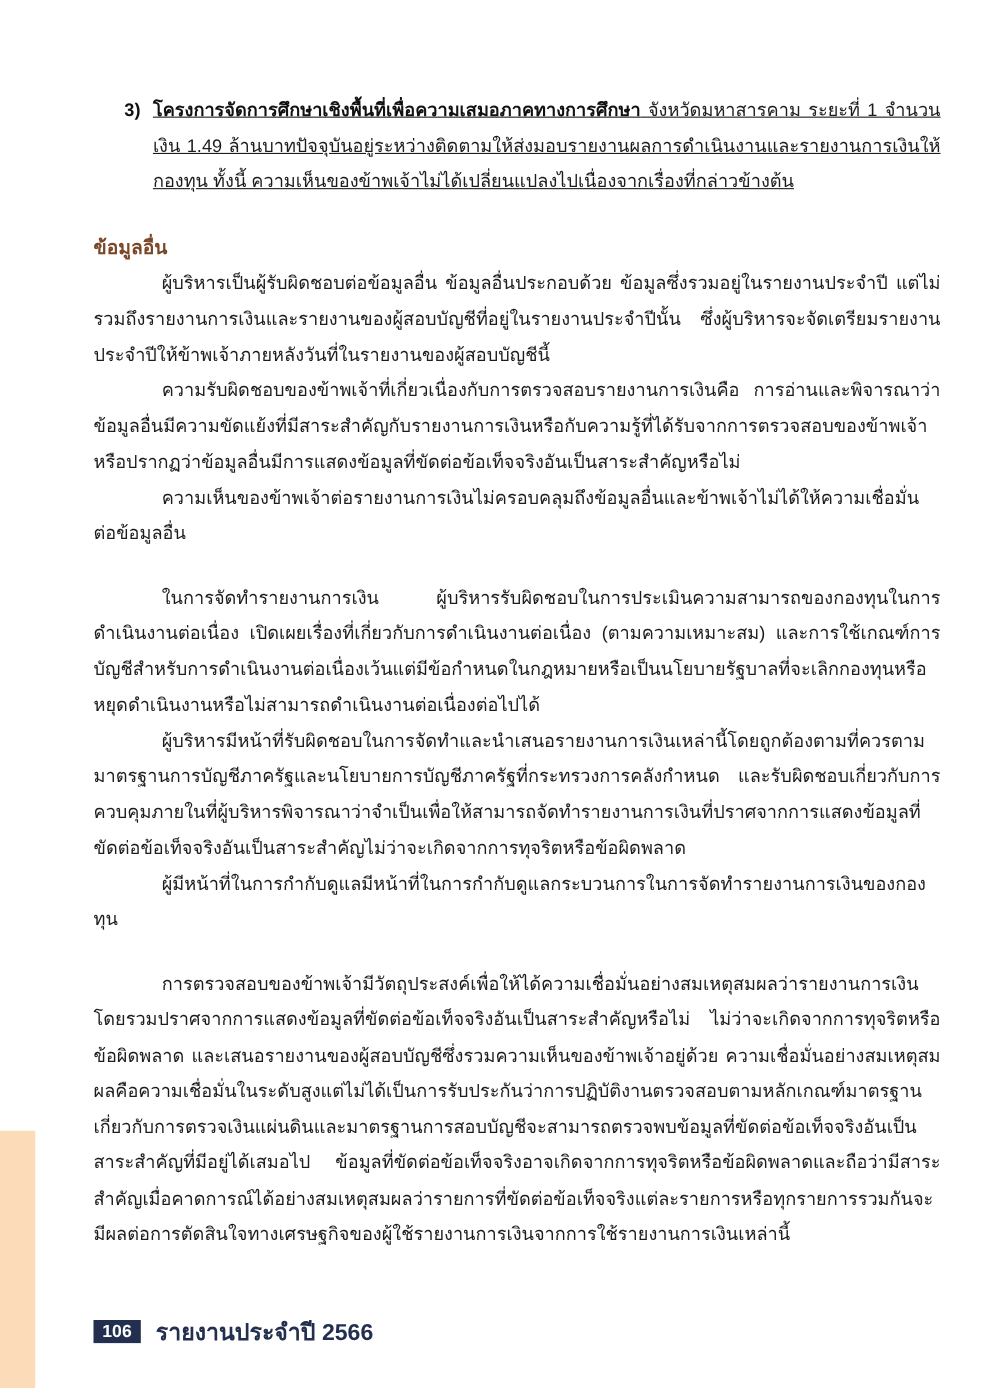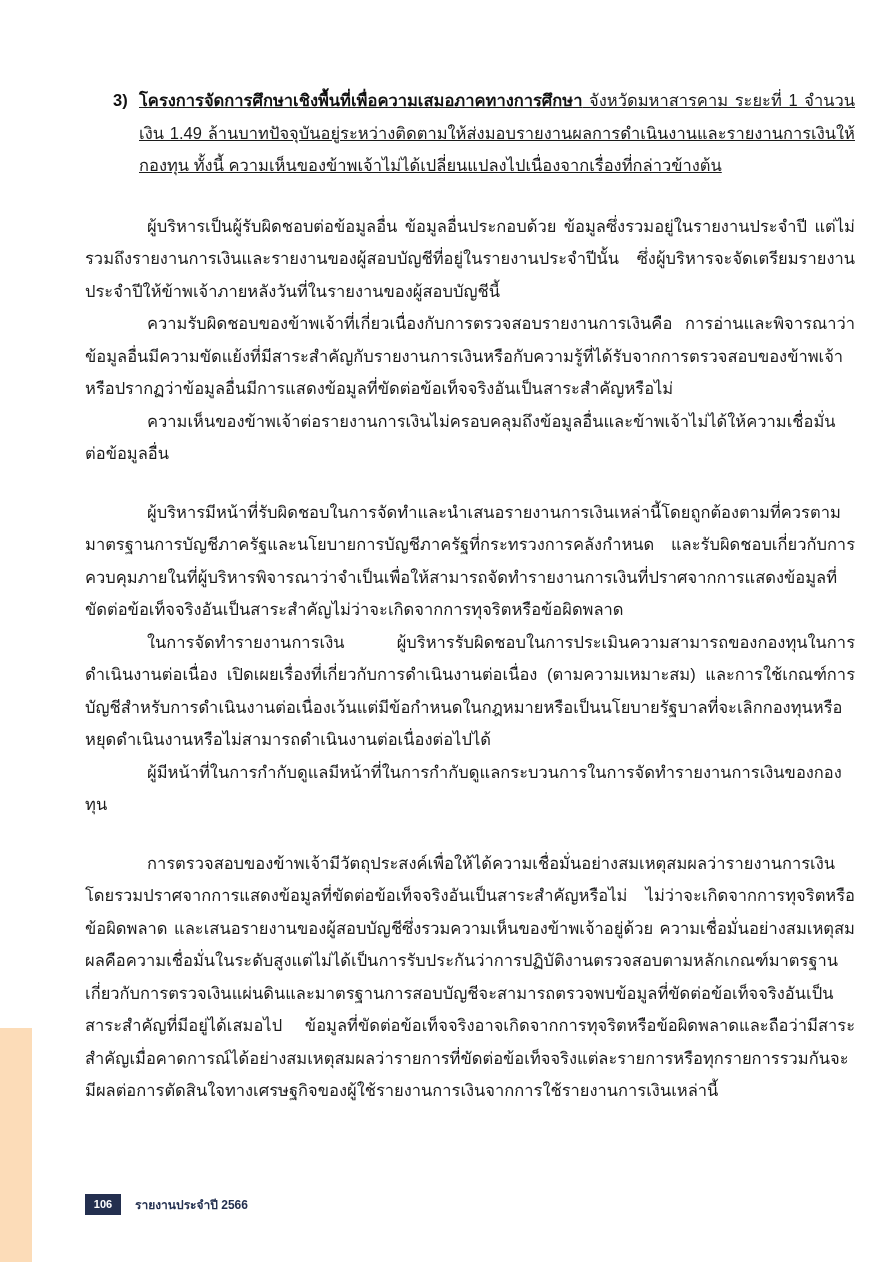--- a/index.html
+++ b/index.html
@@ -52,29 +52,29 @@
   .footer {
     position: absolute;
     left: 85px; top: 1194px;
     display: flex;
     align-items: center;
   }
   .page-badge {
     background: #232f4f;
     color: #ffffff;
     font-weight: bold;
-    font-size: 11px;
+    font-size: 16px;
     line-height: 21px;
     padding: 0 8px;
     min-width: 20px;
     text-align: center;
   }
   .footer-title {
     color: #232f4f;
-    font-size: 12px;
+    font-size: 21px;
     font-weight: bold;
     margin-left: 14px;
   }
   .accent-bar {
     position: absolute;
     left: 0; top: 1028px;
     width: 32px; height: 234px;
     background: #fcdcb8;
   }
 </style>
@@ -84,28 +84,29 @@
 <div class="page">
 
   <div class="content">
 
     <div class="list-item">
       <span class="list-number">3)</span>
       <span class="list-body"><span class="list-bold">โครงการจัดการศึกษาเชิงพื้นที่เพื่อความเสมอภาคทางการศึกษา</span><span> จังหวัดมหาสารคาม ระยะที่ 1 จำนวนเงิน 1.49 ล้านบาทปัจจุบันอยู่ระหว่างติดตามให้ส่งมอบรายงานผลการดำเนินงานและรายงานการเงินให้กองทุน ทั้งนี้ ความเห็นของข้าพเจ้าไม่ได้เปลี่ยนแปลงไปเนื่องจากเรื่องที่กล่าวข้างต้น</span></span>
     </div>
 
     <div class="section">
+      <h2 class="section-heading">ข้อมูลอื่น</h2>
       <p class="para">ผู้บริหารเป็นผู้รับผิดชอบต่อข้อมูลอื่น ข้อมูลอื่นประกอบด้วย ข้อมูลซึ่งรวมอยู่ในรายงานประจำปี แต่ไม่รวมถึงรายงานการเงินและรายงานของผู้สอบบัญชีที่อยู่ในรายงานประจำปีนั้น ซึ่งผู้บริหารจะจัดเตรียมรายงานประจำปีให้ข้าพเจ้าภายหลังวันที่ในรายงานของผู้สอบบัญชีนี้</p>
       <p class="para">ความรับผิดชอบของข้าพเจ้าที่เกี่ยวเนื่องกับการตรวจสอบรายงานการเงินคือ การอ่านและพิจารณาว่าข้อมูลอื่นมีความขัดแย้งที่มีสาระสำคัญกับรายงานการเงินหรือกับความรู้ที่ได้รับจากการตรวจสอบของข้าพเจ้าหรือปรากฏว่าข้อมูลอื่นมีการแสดงข้อมูลที่ขัดต่อข้อเท็จจริงอันเป็นสาระสำคัญหรือไม่</p>
       <p class="para">ความเห็นของข้าพเจ้าต่อรายงานการเงินไม่ครอบคลุมถึงข้อมูลอื่นและข้าพเจ้าไม่ได้ให้ความเชื่อมั่นต่อข้อมูลอื่น</p>
     </div>
 
     <div class="section">
+      <p class="para">ในการจัดทำรายงานการเงิน ผู้บริหารรับผิดชอบในการประเมินความสามารถของกองทุนในการดำเนินงานต่อเนื่อง เปิดเผยเรื่องที่เกี่ยวกับการดำเนินงานต่อเนื่อง (ตามความเหมาะสม) และการใช้เกณฑ์การบัญชีสำหรับการดำเนินงานต่อเนื่องเว้นแต่มีข้อกำหนดในกฎหมายหรือเป็นนโยบายรัฐบาลที่จะเลิกกองทุนหรือหยุดดำเนินงานหรือไม่สามารถดำเนินงานต่อเนื่องต่อไปได้</p>
       <p class="para">ผู้บริหารมีหน้าที่รับผิดชอบในการจัดทำและนำเสนอรายงานการเงินเหล่านี้โดยถูกต้องตามที่ควรตามมาตรฐานการบัญชีภาครัฐและนโยบายการบัญชีภาครัฐที่กระทรวงการคลังกำหนด และรับผิดชอบเกี่ยวกับการควบคุมภายในที่ผู้บริหารพิจารณาว่าจำเป็นเพื่อให้สามารถจัดทำรายงานการเงินที่ปราศจากการแสดงข้อมูลที่ขัดต่อข้อเท็จจริงอันเป็นสาระสำคัญไม่ว่าจะเกิดจากการทุจริตหรือข้อผิดพลาด</p>
-      <p class="para">ในการจัดทำรายงานการเงิน ผู้บริหารรับผิดชอบในการประเมินความสามารถของกองทุนในการดำเนินงานต่อเนื่อง เปิดเผยเรื่องที่เกี่ยวกับการดำเนินงานต่อเนื่อง (ตามความเหมาะสม) และการใช้เกณฑ์การบัญชีสำหรับการดำเนินงานต่อเนื่องเว้นแต่มีข้อกำหนดในกฎหมายหรือเป็นนโยบายรัฐบาลที่จะเลิกกองทุนหรือหยุดดำเนินงานหรือไม่สามารถดำเนินงานต่อเนื่องต่อไปได้</p>
       <p class="para">ผู้มีหน้าที่ในการกำกับดูแลมีหน้าที่ในการกำกับดูแลกระบวนการในการจัดทำรายงานการเงินของกองทุน</p>
     </div>
 
     <div class="section">
       <p class="para">การตรวจสอบของข้าพเจ้ามีวัตถุประสงค์เพื่อให้ได้ความเชื่อมั่นอย่างสมเหตุสมผลว่ารายงานการเงินโดยรวมปราศจากการแสดงข้อมูลที่ขัดต่อข้อเท็จจริงอันเป็นสาระสำคัญหรือไม่ ไม่ว่าจะเกิดจากการทุจริตหรือข้อผิดพลาด และเสนอรายงานของผู้สอบบัญชีซึ่งรวมความเห็นของข้าพเจ้าอยู่ด้วย ความเชื่อมั่นอย่างสมเหตุสมผลคือความเชื่อมั่นในระดับสูงแต่ไม่ได้เป็นการรับประกันว่าการปฏิบัติงานตรวจสอบตามหลักเกณฑ์มาตรฐานเกี่ยวกับการตรวจเงินแผ่นดินและมาตรฐานการสอบบัญชีจะสามารถตรวจพบข้อมูลที่ขัดต่อข้อเท็จจริงอันเป็นสาระสำคัญที่มีอยู่ได้เสมอไป ข้อมูลที่ขัดต่อข้อเท็จจริงอาจเกิดจากการทุจริตหรือข้อผิดพลาดและถือว่ามีสาระสำคัญเมื่อคาดการณ์ได้อย่างสมเหตุสมผลว่ารายการที่ขัดต่อข้อเท็จจริงแต่ละรายการหรือทุกรายการรวมกันจะมีผลต่อการตัดสินใจทางเศรษฐกิจของผู้ใช้รายงานการเงินจากการใช้รายงานการเงินเหล่านี้</p>
 
     </div>
 
   </div>
 

